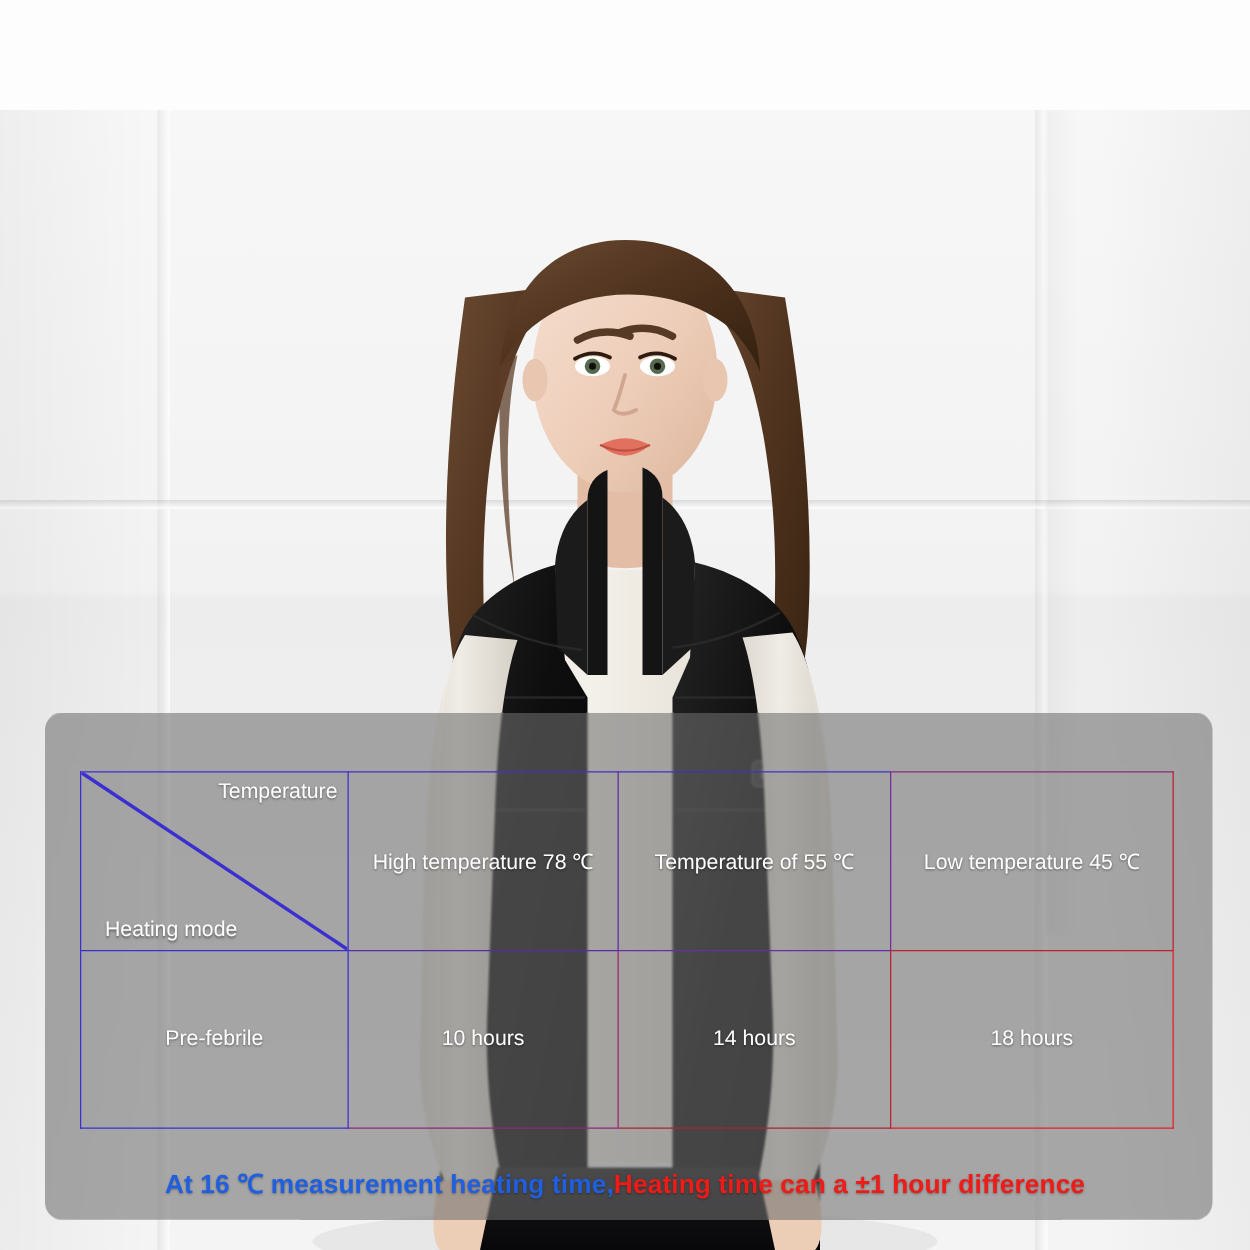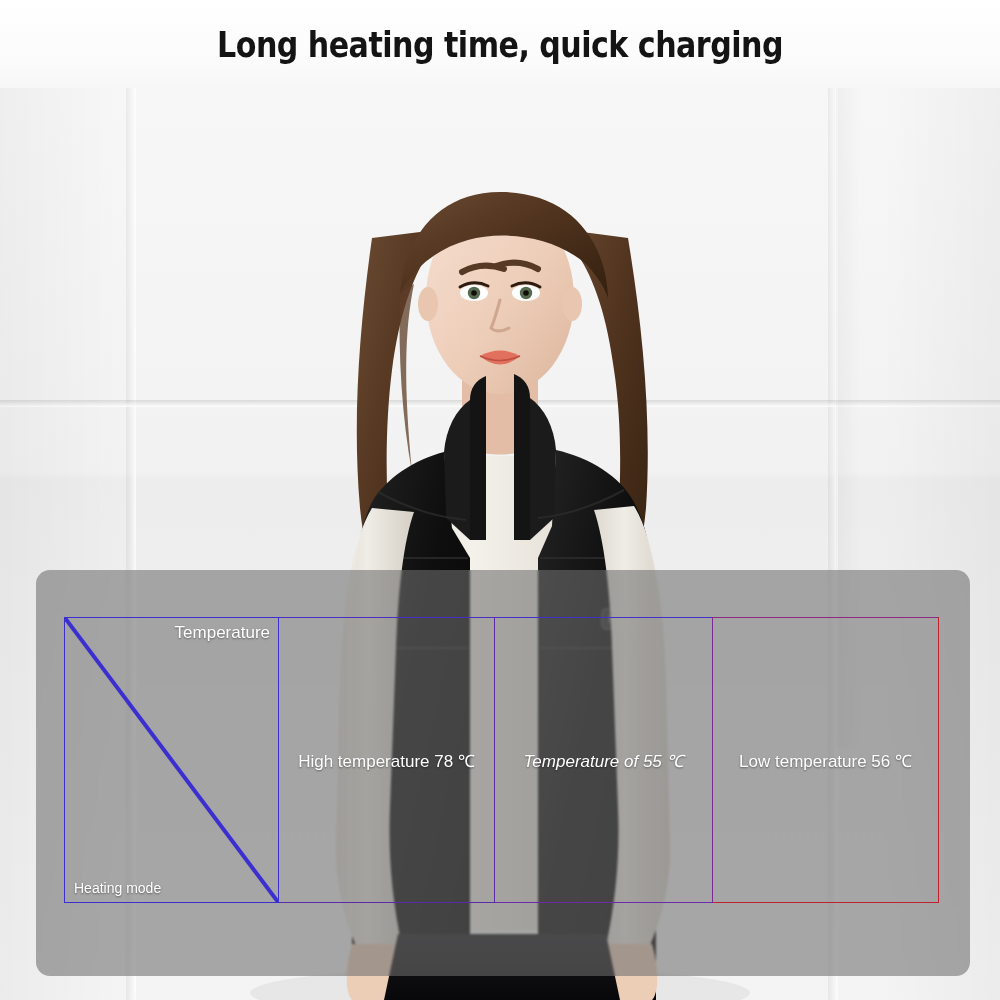--- a/index.html
+++ b/index.html
@@ -87,61 +87,58 @@
   .c4 { width:226px; }
 
   tr.r-head td { height:71px; }
   tr.r-body td { height:71px; }
 
   
   .bd-bb { border-color:#3b2fd0; }              
   .bd-bp { border-color:#4a2ec2 #5a2aa8 #5a2aa8 #4a2ec2; }
   .bd-pr { border-color:#8a2b83 #c02030 #c02030 #8a2b83; }
   .bd-rr { border-color:#e41f26; }              
-  .bd-mix1{ border-color:#4230c8 #7a2a96 #6a2caa #4230c8;font-style:italic; }
+  .bd-mix1{ border-color:#4230c8 #7a2a96 #6a2caa #4230c8; }
   .bd-mix2{ border-color:#6d2ba2 #b8222f #a62438 #6d2ba2; }
   .bd-mix3{ border-color:#5427b6 #9c2769 #8a2a7c #5427b6; }
   .bd-mix4{ border-color:#a8243f #e01f26 #d81f28 #a8243f; }
 
   
   .hdr-split { position:relative; padding:0 !important;margin-left:40px; }
   .hdr-split .diag {
     position:absolute; left:0; top:0; width:100%; height:100%;
     overflow:hidden; pointer-events:none;
   }
   .hdr-split .lbl-temp {
     position:absolute; right:8px; top:5px;
     font-size:17px; color:#fff; text-shadow:0 1px 2px rgba(0,0,0,.45);
   }
   .hdr-split .lbl-mode {
-    position:absolute; left:9px; bottom:6px;
-    font-size:14px; color:#fff; text-shadow:0 1px 2px rgba(0,0,0,.45);
+    position:absolute; left:19px; bottom:6px;
+    font-size:17px; color:#fff; text-shadow:0 1px 2px rgba(0,0,0,.45);
   }
 
   
   #caption {
     position:absolute; left:0; top:932px; width:1000px;
     text-align:center;
     font-size:21px;
     font-weight:bold;
     font-family:"Liberation Sans", sans-serif;
     white-space:nowrap;
     letter-spacing:.1px;
   }
   #caption .seg-a { color:#1f5fe0; text-shadow:0 1px 2px rgba(0,0,0,.35); }
   #caption .seg-c { color:#ef1b18; text-shadow:0 1px 2px rgba(0,0,0,.35); }
 </style>
 </head>
 <body>
 
 <div id="page">
 
-  <div id="title-bar">
-    <div id="title">Long heating time, quick charging</div>
-  </div>
 
   <div id="photo">
 
     <div class="wall-v" style="left:126px;"></div>
     <div class="wall-v" style="left:828px;"></div>
     <div class="wall-h" style="top:312px;"></div>
     <div class="wall-soft" style="left:0;top:0;width:120px;height:912px;"></div>
     <div class="wall-soft" style="left:880px;top:0;width:120px;height:912px;transform:scaleX(-1);"></div>
     <div class="wall-soft" style="left:836px;top:0;width:26px;height:660px;"></div>
 
@@ -266,22 +263,31 @@
       <tr class="r-head">
         <td class="c1 bd-bb hdr-split">
           <svg class="diag" viewBox="0 0 214 71" preserveAspectRatio="none">
             <line x1="0" y1="0" x2="214" y2="71" stroke="#3b2fd0" stroke-width="1.6"></line>
           </svg>
           <span class="lbl-temp">Temperature</span>
           <span class="lbl-mode">Heating mode</span>
         </td>
         <td class="c2 bd-bp">High temperature 78 ℃</td>
         <td class="c3 bd-mix1">Temperature of 55 ℃</td>
-        <td class="c4 bd-pr">Low temperature 56 ℃</td>
+        <td class="c4 bd-pr">Low temperature 45 ℃</td>
       </tr>
 
+      <tr class="r-body">
+        <td class="c1 bd-bb">Pre-febrile</td>
+        <td class="c2 bd-mix3">10 hours</td>
+        <td class="c3 bd-mix2">14 hours</td>
+        <td class="c4 bd-rr">18 hours</td>
+      </tr>
 
 
     </tbody>
   </table>
 
+  <div id="caption">
+    <span class="seg-a">At 16 ℃ measurement heating time,</span><span class="seg-c">Heating time can a ±1 hour difference</span>
+  </div>
 
 </div>
 
 </body></html>

